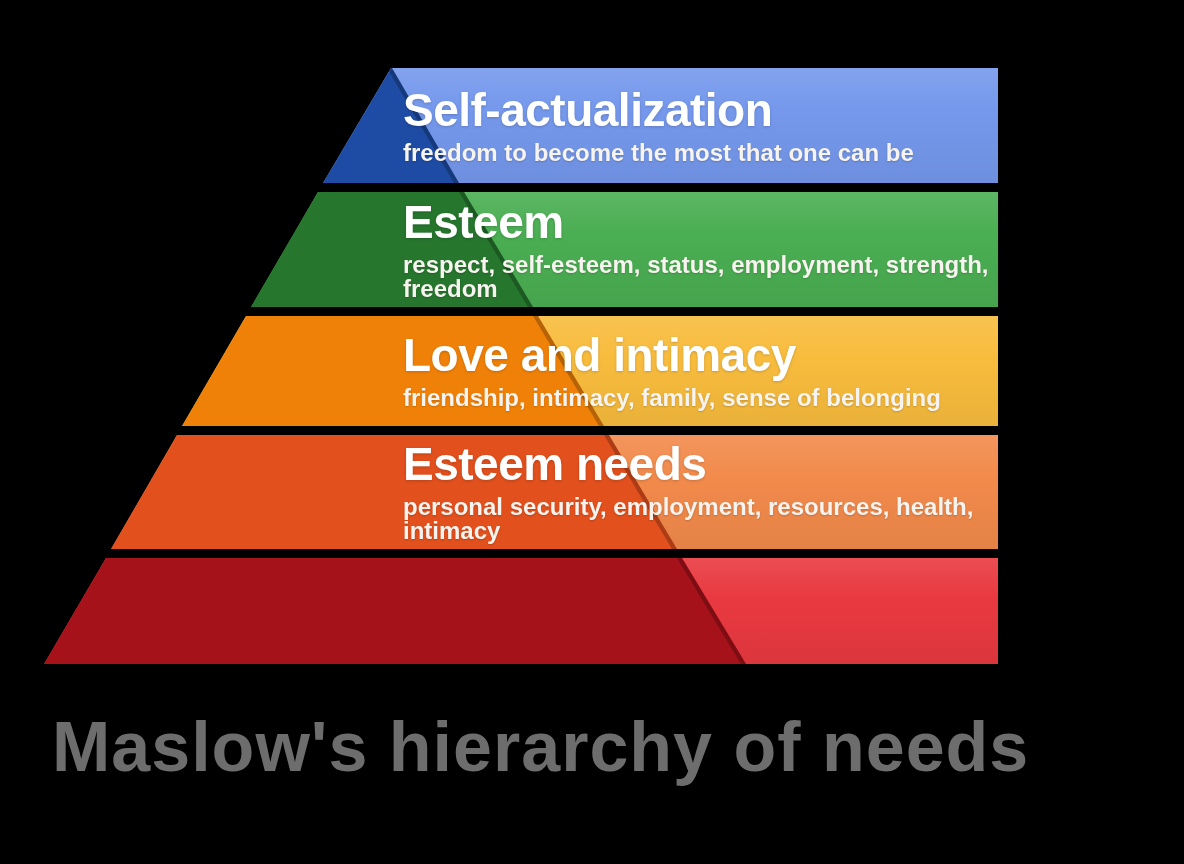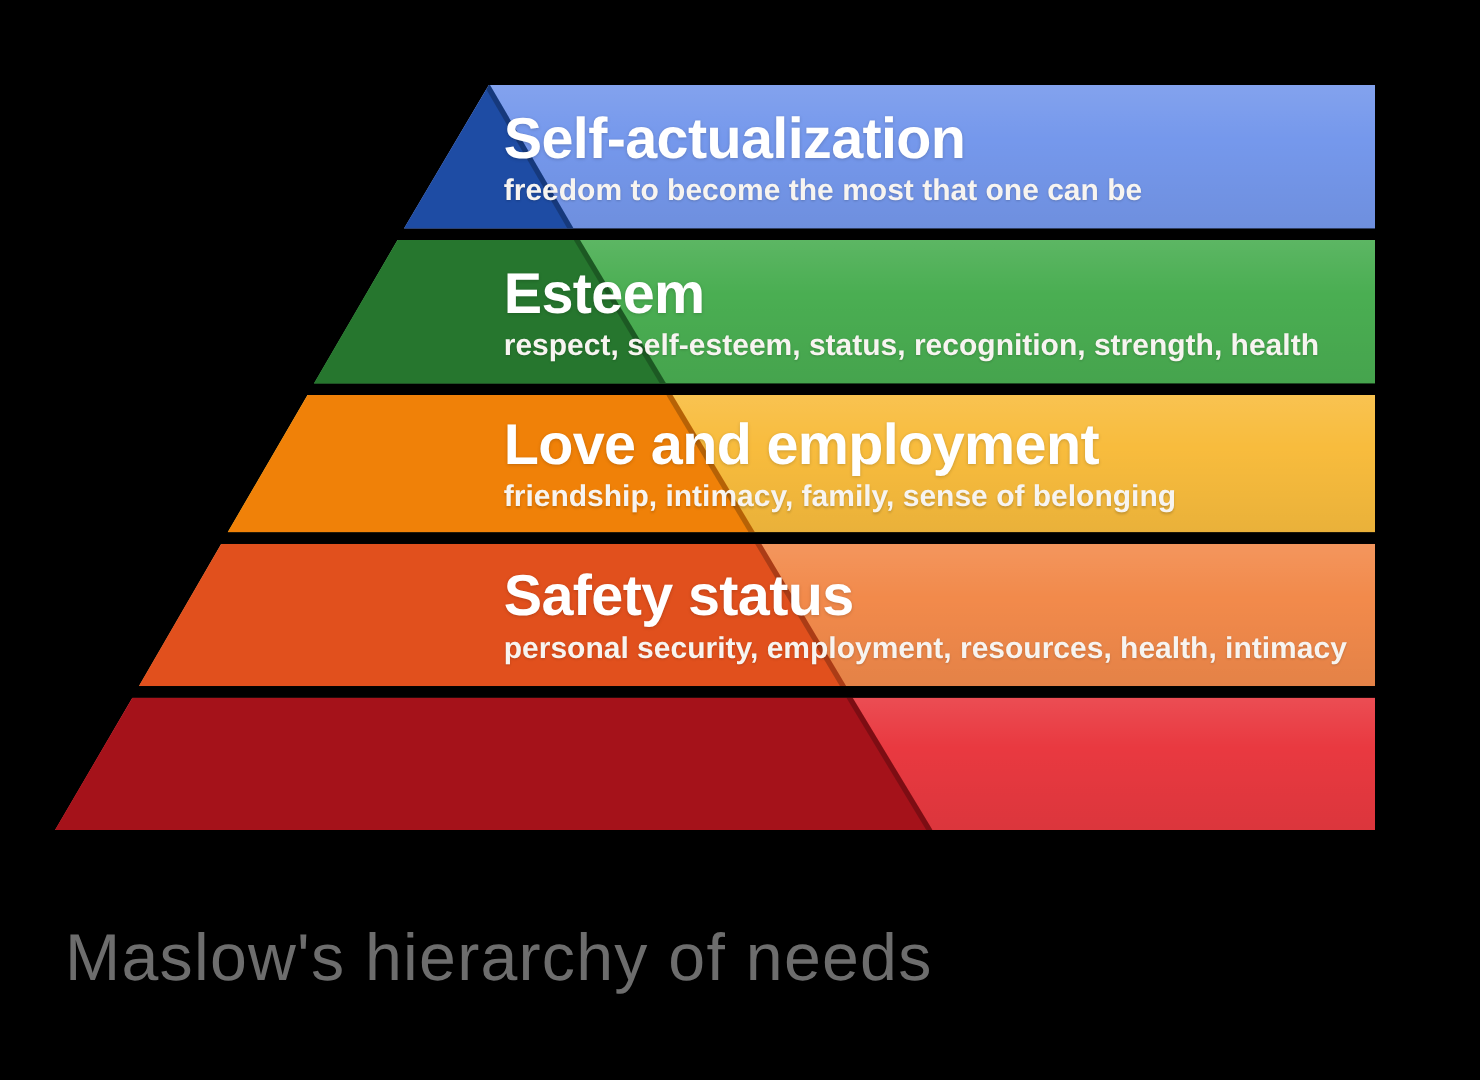--- a/index.html
+++ b/index.html
@@ -4,21 +4,21 @@
 <style>
   html,body{margin:0;padding:0;}
   body{
     width:1184px;height:864px;background:#000;
     font-family:"Liberation Sans", sans-serif;
     overflow:hidden;
   }
   .stage{position:relative;width:1184px;height:864px;background:#000;}
 
   
-  .band{position:absolute;left:0;width:1100px;background-color:var(--c-light);}
+  .band{position:absolute;left:0;width:998px;background-color:var(--c-light);}
   .band::before{ 
     content:"";position:absolute;inset:0;
     background:linear-gradient(180deg,rgba(255,255,255,.10) 0%,rgba(255,255,255,0) 38%,rgba(0,0,0,.06) 100%);
   }
   .band .dark{position:absolute;inset:0;background:var(--c-dark);}
   .band .edge{position:absolute;inset:0;background:rgba(0,0,0,.24);}
   .band .text{
     position:absolute;left:403px;top:0;bottom:0;
     display:flex;flex-direction:column;justify-content:center;gap:8px;
     color:#fff;z-index:2;
@@ -48,22 +48,22 @@
   .band-3{top:435px;height:114px;clip-path:polygon(177px 0,1147px 0,1147px 114px,111px 114px);}
   .band-3 .dark{clip-path:polygon(177px 0,609px 0,677px 114px,111px 114px);}
   .band-3 .edge{clip-path:polygon(604px 0,609px 0,677px 114px,672px 114px);}
 
   .band-4{top:558px;height:106px;clip-path:polygon(106px 0,1147px 0,1147px 106px,44px 106px);}
   .band-4 .dark{clip-path:polygon(106px 0,682px 0,746px 106px,44px 106px);}
   .band-4 .edge{clip-path:polygon(677px 0,682px 0,746px 106px,741px 106px);}
 
   
   .caption{
-    position:absolute;left:52px;top:738px;
-    font-size:53px;font-weight:400;line-height:1.1;
+    position:absolute;left:52px;top:709px;
+    font-size:70px;font-weight:700;line-height:1.1;
     color:#6d6d6d;letter-spacing:1px;white-space:nowrap;
   }
 </style>
 </head>
 <body style="background: rgb(0, 0, 0);">
 
 <div class="stage">
 
   <div class="band band-0" style="--c-light: #7598ec; --c-dark: #1e4ca4;">
     <div class="dark"></div>
@@ -72,38 +72,38 @@
       <div class="title">Self-actualization</div>
       <div class="desc">freedom to become the most that one can be</div>
     </div>
   </div>
 
   <div class="band band-1" style="--c-light: #4aae52; --c-dark: #26762e;">
     <div class="dark"></div>
     <div class="edge"></div>
     <div class="text">
       <div class="title">Esteem</div>
-      <div class="desc">respect, self-esteem, status, recognition, strength, health</div>
+      <div class="desc">respect, self-esteem, status, employment, strength, freedom</div>
     </div>
   </div>
 
   <div class="band band-2" style="--c-light: #f8bc3d; --c-dark: #f08108;">
     <div class="dark"></div>
     <div class="edge"></div>
     <div class="text">
-      <div class="title">Love and employment</div>
+      <div class="title">Love and intimacy</div>
       <div class="desc">friendship, intimacy, family, sense of belonging</div>
     </div>
   </div>
 
   <div class="band band-3" style="--c-light: #f28a4b; --c-dark: #e1501d;">
     <div class="dark"></div>
     <div class="edge"></div>
     <div class="text">
-      <div class="title">Safety status</div>
+      <div class="title">Esteem needs</div>
       <div class="desc">personal security, employment, resources, health, intimacy</div>
     </div>
   </div>
 
   <div class="band band-4" style="--c-light: #e93940; --c-dark: #a5121a;">
     <div class="dark"></div>
     <div class="edge"></div>
   </div>
 
   <div class="caption" style="color: rgb(109, 109, 109);">Maslow's hierarchy of needs</div>

